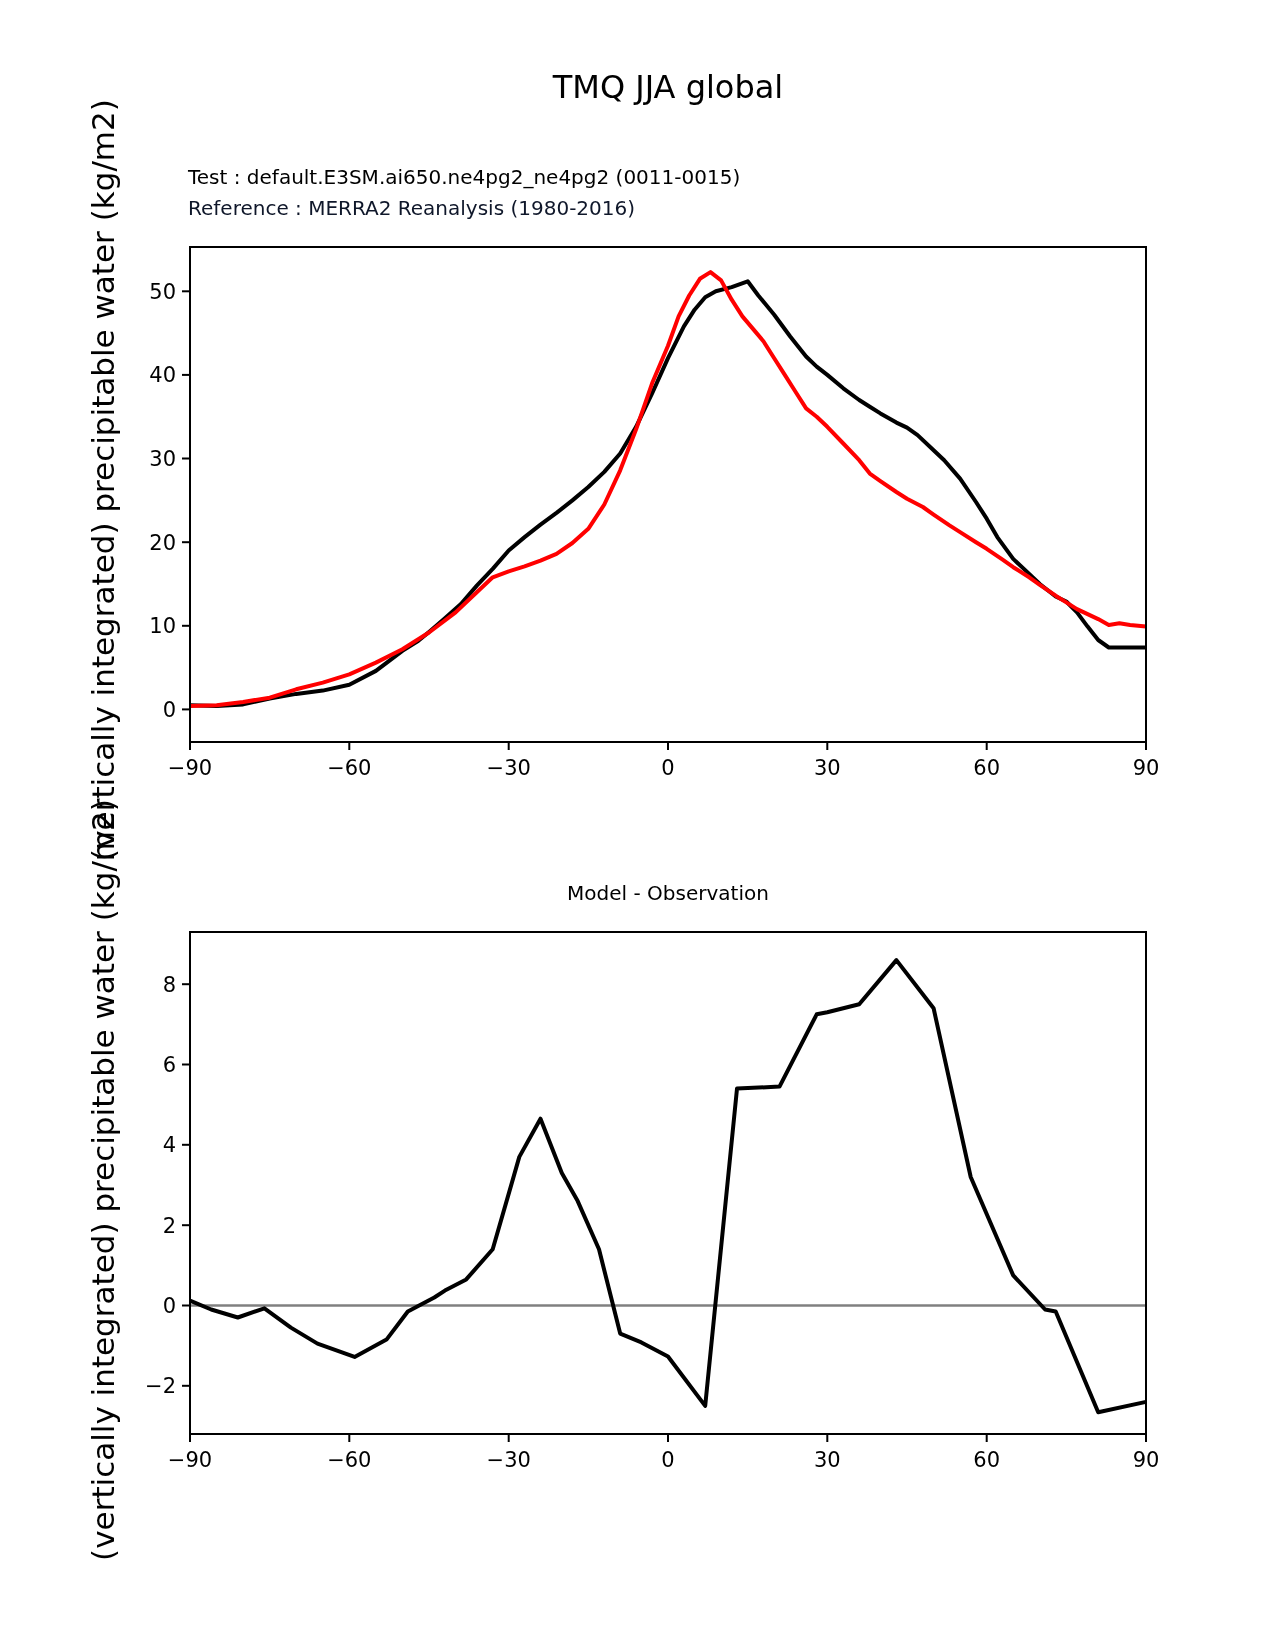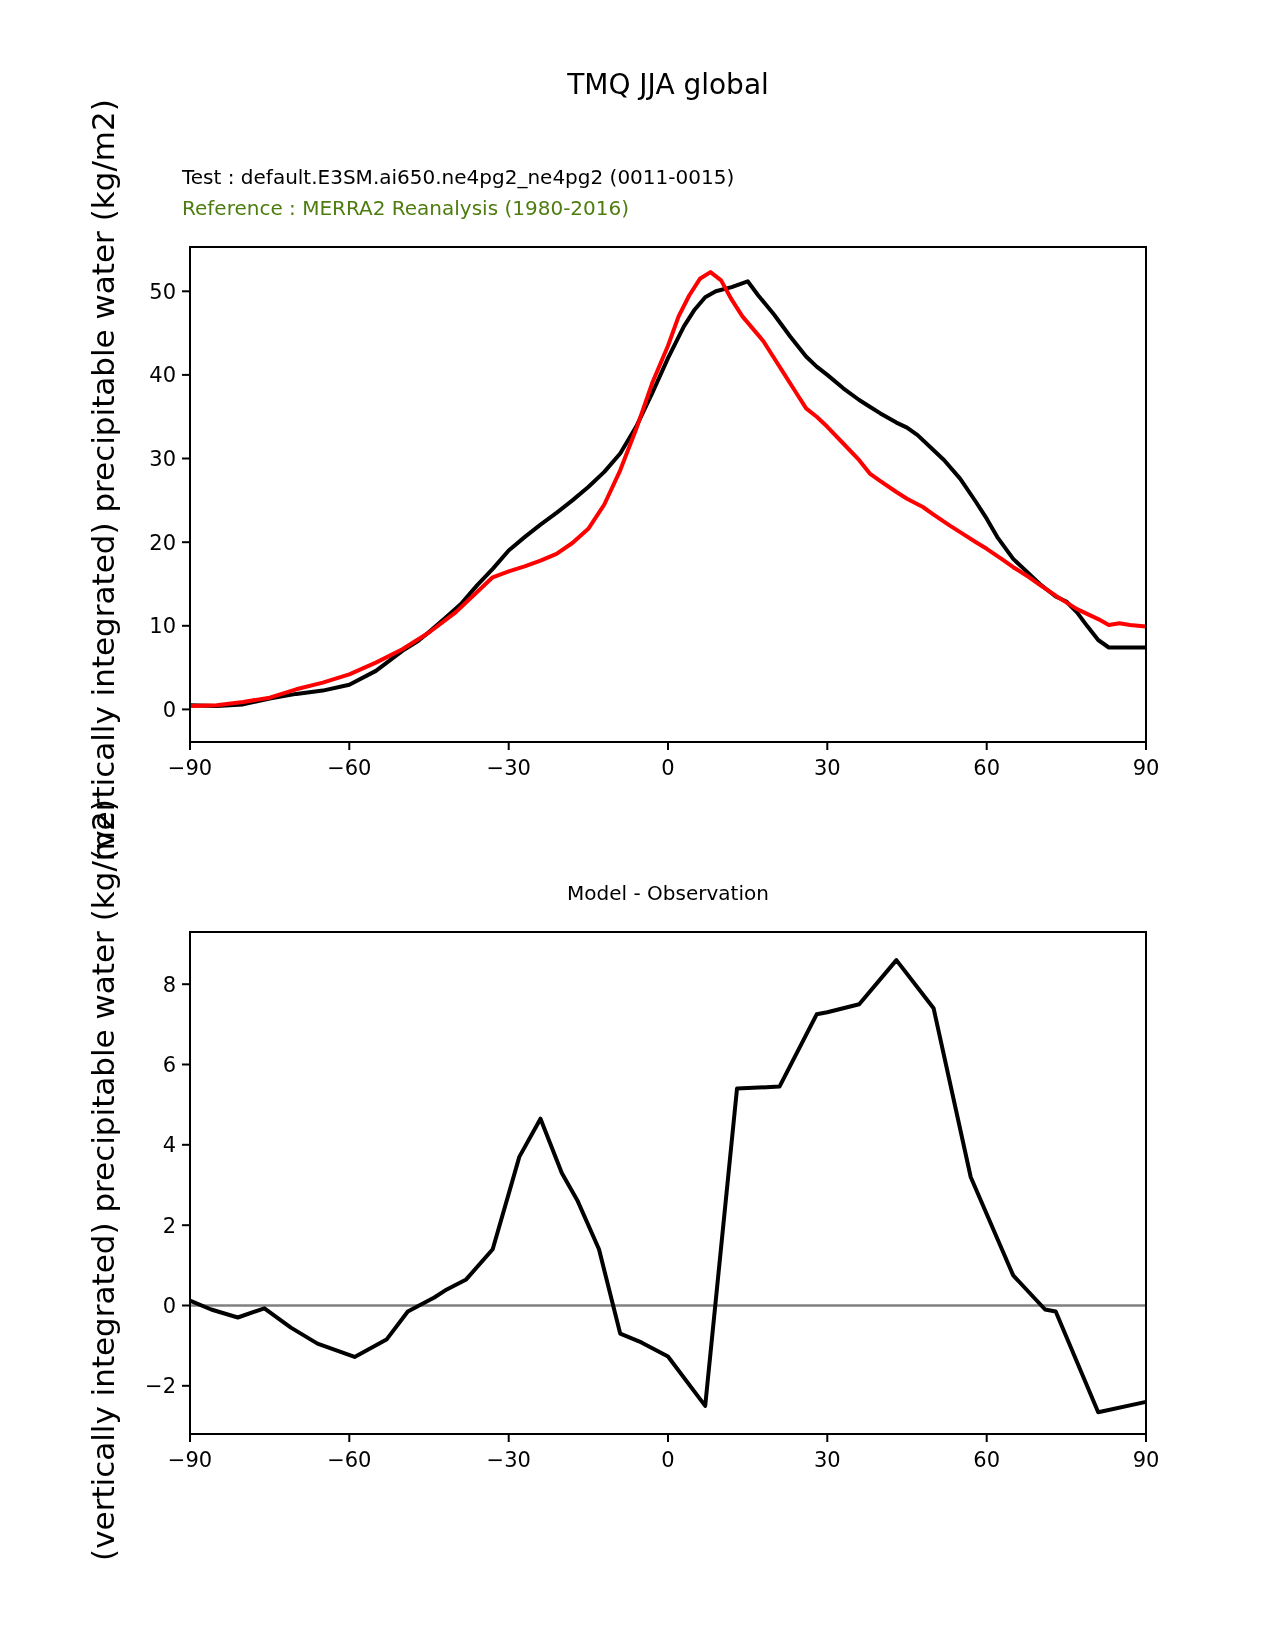--- a/index.html
+++ b/index.html
@@ -1,21 +1,21 @@
 <!DOCTYPE html>
 <html><head>
 <meta charset="utf-8">
 <style>
   html,body{margin:0;padding:0;background:#fff;}
   .stage{
     position:relative;width:1275px;height:1650px;background:#ffffff;
     overflow:hidden;font-family:"DejaVu Sans",sans-serif;color:#000;
   }
-  .fig-title{position:absolute;left:190px;top:70px;width:956px;text-align:center;font-size:28px;line-height:1.1;}
-  .run-label{position:absolute;left:182px;font-size:20px;white-space:nowrap;}
+  .fig-title{position:absolute;left:190px;top:70px;width:956px;text-align:center;font-size:32px;line-height:1.1;}
+  .run-label{position:absolute;left:188px;font-size:20px;white-space:nowrap;}
   #test-label{top:165px;}
   #ref-label{top:196px;}
   .panel-title{position:absolute;left:190px;top:855px;width:956px;text-align:center;font-size:20px;margin-top:26px;}
   .ylab{
     position:absolute;white-space:nowrap;font-size:31px;
     transform:translate(-50%,-50%) rotate(-90deg);
   }
   #ylab-top{left:103px;top:480px;}
   #ylab-bottom{left:103px;top:1180px;}
   #chart-svg{position:absolute;left:0;top:0;font-family:"DejaVu Sans",sans-serif;}
@@ -24,21 +24,21 @@
 <body>
 
 <div class="stage">
   <div class="ylab" id="ylab-top">(vertically integrated) precipitable water (kg/m2)</div>
   <div class="ylab" id="ylab-bottom">(vertically integrated) precipitable water (kg/m2)</div>
 
   <div class="fig-title">TMQ JJA global</div>
 
   <div class="run-label" id="test-label" style="color: rgb(0, 0, 0);">Test : default.E3SM.ai650.ne4pg2_ne4pg2 (0011-0015)</div>
 
-  <div class="run-label" id="ref-label" style="color: #4d7c0f;">Reference : MERRA2 Reanalysis (1980-2016)</div>
+  <div class="run-label" id="ref-label" style="color: #0f172a;">Reference : MERRA2 Reanalysis (1980-2016)</div>
 
   <div class="panel-title">Model - Observation</div>
 
   <svg id="chart-svg" width="1275" height="1650" viewBox="0 0 1275 1650">
       <polyline points="190.0,705.2 216.6,706.0 243.1,704.4 269.7,698.5 296.2,693.9 322.8,690.6 349.3,684.7 375.9,670.9 402.4,650.9 418.4,640.8 429.0,632.0 444.9,618.3 460.9,604.0 476.8,585.6 492.7,568.9 508.7,550.5 524.6,537.1 540.5,524.6 556.5,512.9 572.4,500.4 588.3,487.0 604.3,471.9 620.2,453.5 636.1,426.8 652.1,393.3 668.0,358.2 683.9,326.4 694.6,309.7 705.2,297.2 715.8,291.3 731.7,287.1 747.7,281.3 758.3,295.5 774.2,314.7 790.2,336.5 806.1,356.5 816.7,366.6 827.3,374.9 843.3,388.3 859.2,400.0 869.8,406.7 880.4,413.4 896.4,422.6 907.0,427.6 917.6,435.1 933.6,450.2 944.2,460.2 960.1,478.6 976.0,502.0 986.7,518.7 997.3,537.1 1013.2,558.9 1029.2,573.9 1039.8,584.0 1055.7,596.5 1066.3,601.5 1077.0,612.4 1087.6,626.6 1098.2,640.0 1108.8,647.5 1124.8,647.5 1146.0,647.5" fill="none" stroke="#000000" stroke-width="4" stroke-linejoin="round" stroke-linecap="butt"></polyline>
       <polyline points="190.0,706.0 216.6,705.2 243.1,701.9 269.7,697.7 296.2,689.3 322.8,682.6 349.3,674.3 375.9,662.6 402.4,649.2 429.0,632.5 455.6,612.4 476.8,592.3 492.7,577.3 508.7,571.4 524.6,566.4 540.5,560.6 556.5,553.9 572.4,543.0 588.3,528.8 604.3,504.5 620.2,470.3 636.1,429.3 652.1,383.3 662.7,358.2 668.0,345.7 678.6,316.4 689.2,295.5 699.9,278.8 710.5,272.1 721.1,280.4 731.7,299.7 742.4,316.4 753.0,328.9 763.6,341.5 774.2,358.2 784.8,374.9 795.5,391.7 806.1,408.4 816.7,416.7 827.3,426.8 843.3,443.5 859.2,460.2 869.8,473.6 880.4,481.1 896.4,492.0 907.0,498.7 922.9,507.0 933.6,514.6 949.5,525.4 960.1,532.1 976.0,542.2 986.7,548.8 1002.6,559.7 1013.2,567.2 1029.2,577.3 1039.8,584.8 1055.7,595.7 1066.3,602.4 1077.0,609.1 1087.6,614.1 1098.2,619.1 1108.8,624.9 1119.4,623.3 1130.1,624.9 1146.0,626.6" fill="none" stroke="#ff0000" stroke-width="4" stroke-linejoin="round" stroke-linecap="butt"></polyline>
       <rect x="190" y="247" width="956" height="495" fill="none" stroke="#000000" stroke-width="2"></rect>
       <line x1="190.0" x2="190.0" y1="742" y2="750" stroke="#000000" stroke-width="2"></line>
       <text x="190.0" y="775" text-anchor="middle" font-size="21" fill="#000000">−90</text>
       <line x1="349.3" x2="349.3" y1="742" y2="750" stroke="#000000" stroke-width="2"></line>

